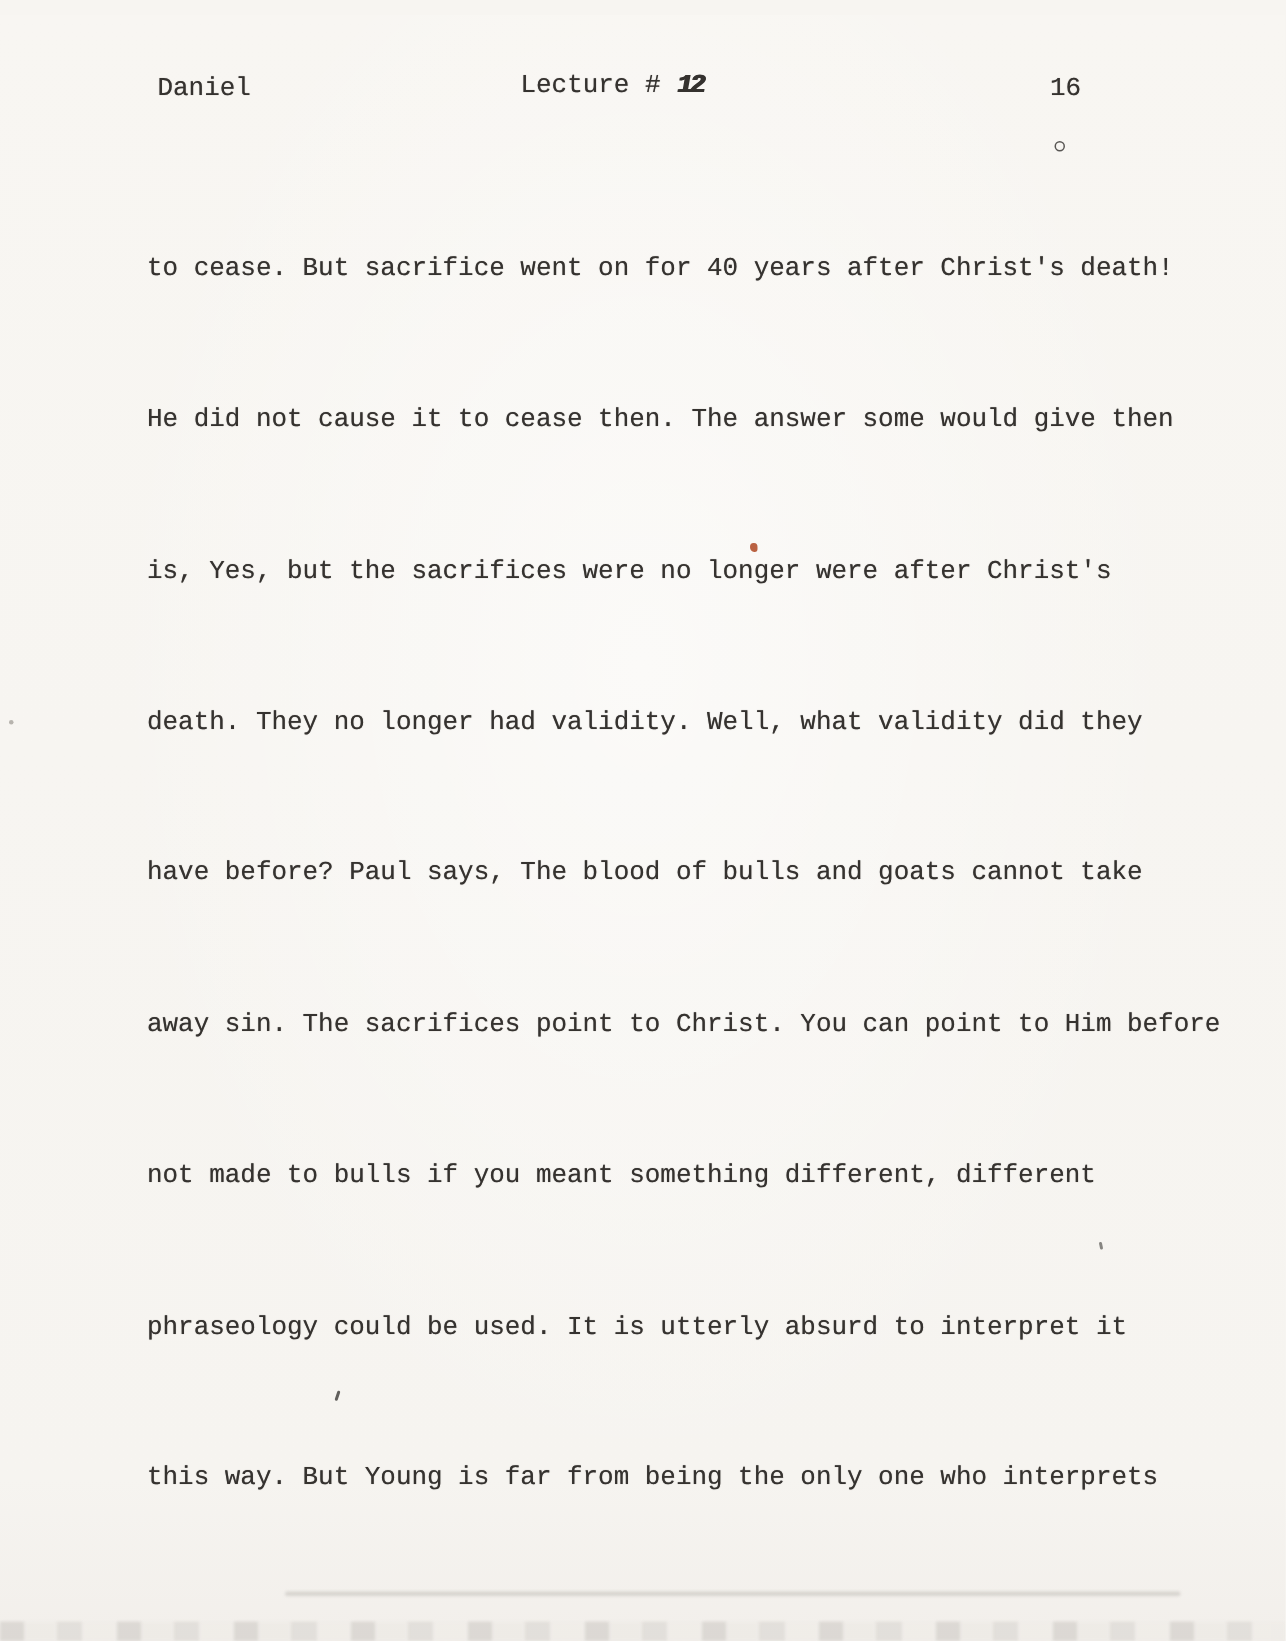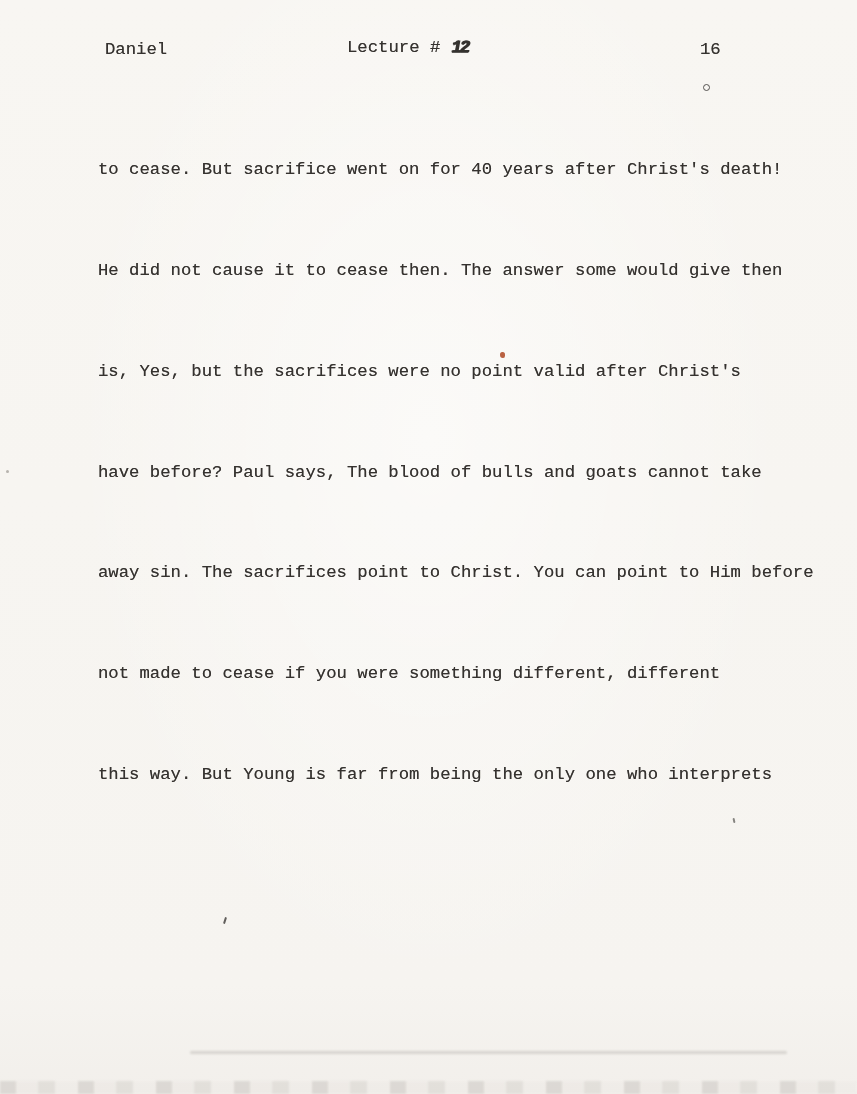--- a/index.html
+++ b/index.html
@@ -8,20 +8,21 @@
     position:relative;
     background:#f7f5f1;
     overflow:hidden;
     font-family:"Liberation Mono", monospace;
   }
   .page {
     position:absolute; inset:0;
     background:
       radial-gradient(ellipse at 50% 40%, rgba(255,255,255,.5) 0%, rgba(255,255,255,0) 60%),
       linear-gradient(180deg, #f8f6f2 0%, #f6f4f0 90%, #f2efeb 100%);
+    margin-top: 10px;
   }
   .ink { color:#35322f; text-shadow:0 0 .5px rgba(50,48,45,.65); }
   .hdr-left  { position:absolute; left:105px; top:40px; font-size:17.3px; }
   .hdr-center{ position:absolute; left:347px; top:38px; font-size:17.3px; }
   .hdr-right { position:absolute; left:700px; top:40px; font-size:17.3px; }
   .overnum {
     display:inline-block;
     font-weight:bold;
     transform:skewX(-10deg);
     text-shadow:1.2px 0 0 currentColor, .5px .6px 0 rgba(50,48,45,.8);
@@ -57,24 +58,26 @@
 
 <div class="page">
 
   <span class="hdr-left ink">Daniel</span>
   <span class="hdr-center ink"><span>Lecture # </span><span class="overnum">12</span></span>
   <span class="hdr-right ink">16</span>
 
   <div class="body-text ink">
     <div class="line">to cease. But sacrifice went on for 40 years after Christ's death!</div>
     <div class="line">He did not cause it to cease then. The answer some would give then</div>
-    <div class="line">is, Yes, but the sacrifices were no point valid after Christ's</div>
+    <div class="line">is, Yes, but the sacrifices were no longer were after Christ's</div>
+    <div class="line">death. They no longer had validity. Well, what validity did they</div>
     <div class="line">have before? Paul says, The blood of bulls and goats cannot take</div>
     <div class="line">away sin. The sacrifices point to Christ. You can point to Him before</div>
-    <div class="line">not made to cease if you were something different, different</div>
+    <div class="line">not made to bulls if you meant something different, different</div>
+    <div class="line">phraseology could be used. It is utterly absurd to interpret it</div>
     <div class="line">this way. But Young is far from being the only one who interprets</div>
     
     
     
     
     
     
     
     
     

